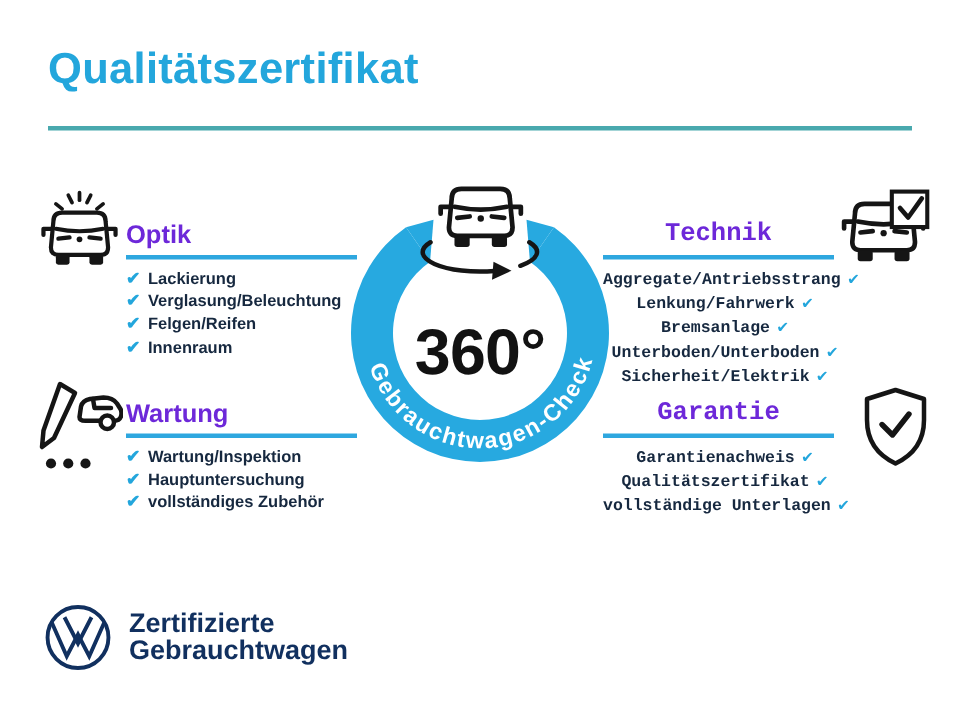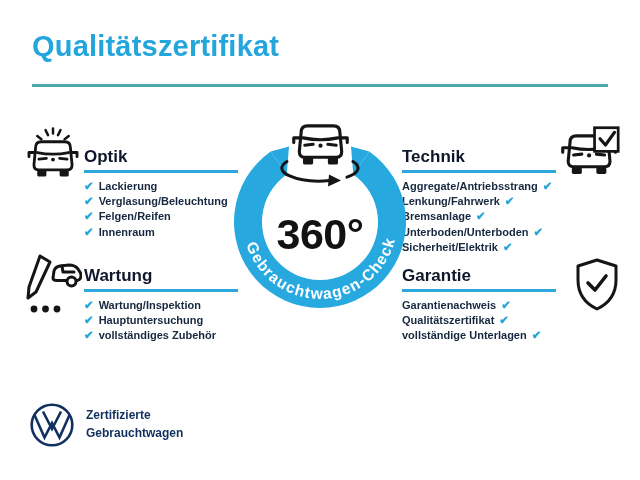--- a/index.html
+++ b/index.html
@@ -4,32 +4,32 @@
 <style>
   html,body{margin:0;padding:0;background:#fff;}
   #stage{position:relative;width:640px;height:472px;background:#ffffff;overflow:hidden;
          font-family:"Liberation Sans",sans-serif;}
 
   .title{position:absolute;left:32px;top:30px;font-size:29px;font-weight:bold;
          color:#23a6dc;letter-spacing:.2px;}
   .rule{position:absolute;left:32px;top:84px;width:576px;height:3px;background:#49a9ae;}
 
   .section{position:absolute;width:154px;}
-  .sec-head{font-size:17px;font-weight:bold;color:#0f172a;line-height:20px;}
+  .sec-head{font-size:17px;font-weight:bold;color:#6d28d9;line-height:20px;}
   .sec-underline{height:3px;background:#2ea7df;margin-top:3px;}
   .items{margin-top:6px;}
   .item{font-size:11px;font-weight:bold;color:#16283f;line-height:15.2px;white-space:nowrap;}
   .check{color:#23a6dc;font-size:11.5px;}
   .sec-left .check{margin-right:5px;}
-  .sec-right{text-align:left;}
+  .sec-right{text-align:center;font-family:Liberation Mono, monospace;}
   .sec-right .check{margin-left:5px;}
   .sec-right .items{margin-right:-8px;}
 
   .abs{position:absolute;}
-  .footer-text{position:absolute;left:86px;top:407px;font-size:12px;font-weight:bold;
+  .footer-text{position:absolute;left:86px;top:407px;font-size:18px;font-weight:bold;
                color:#11305f;line-height:17.5px;}
   svg{display:block;}
 </style>
 </head>
 <body>
 
 <div id="stage">
 
   <div class="title">Qualitätszertifikat</div>
   <div class="rule"></div>

